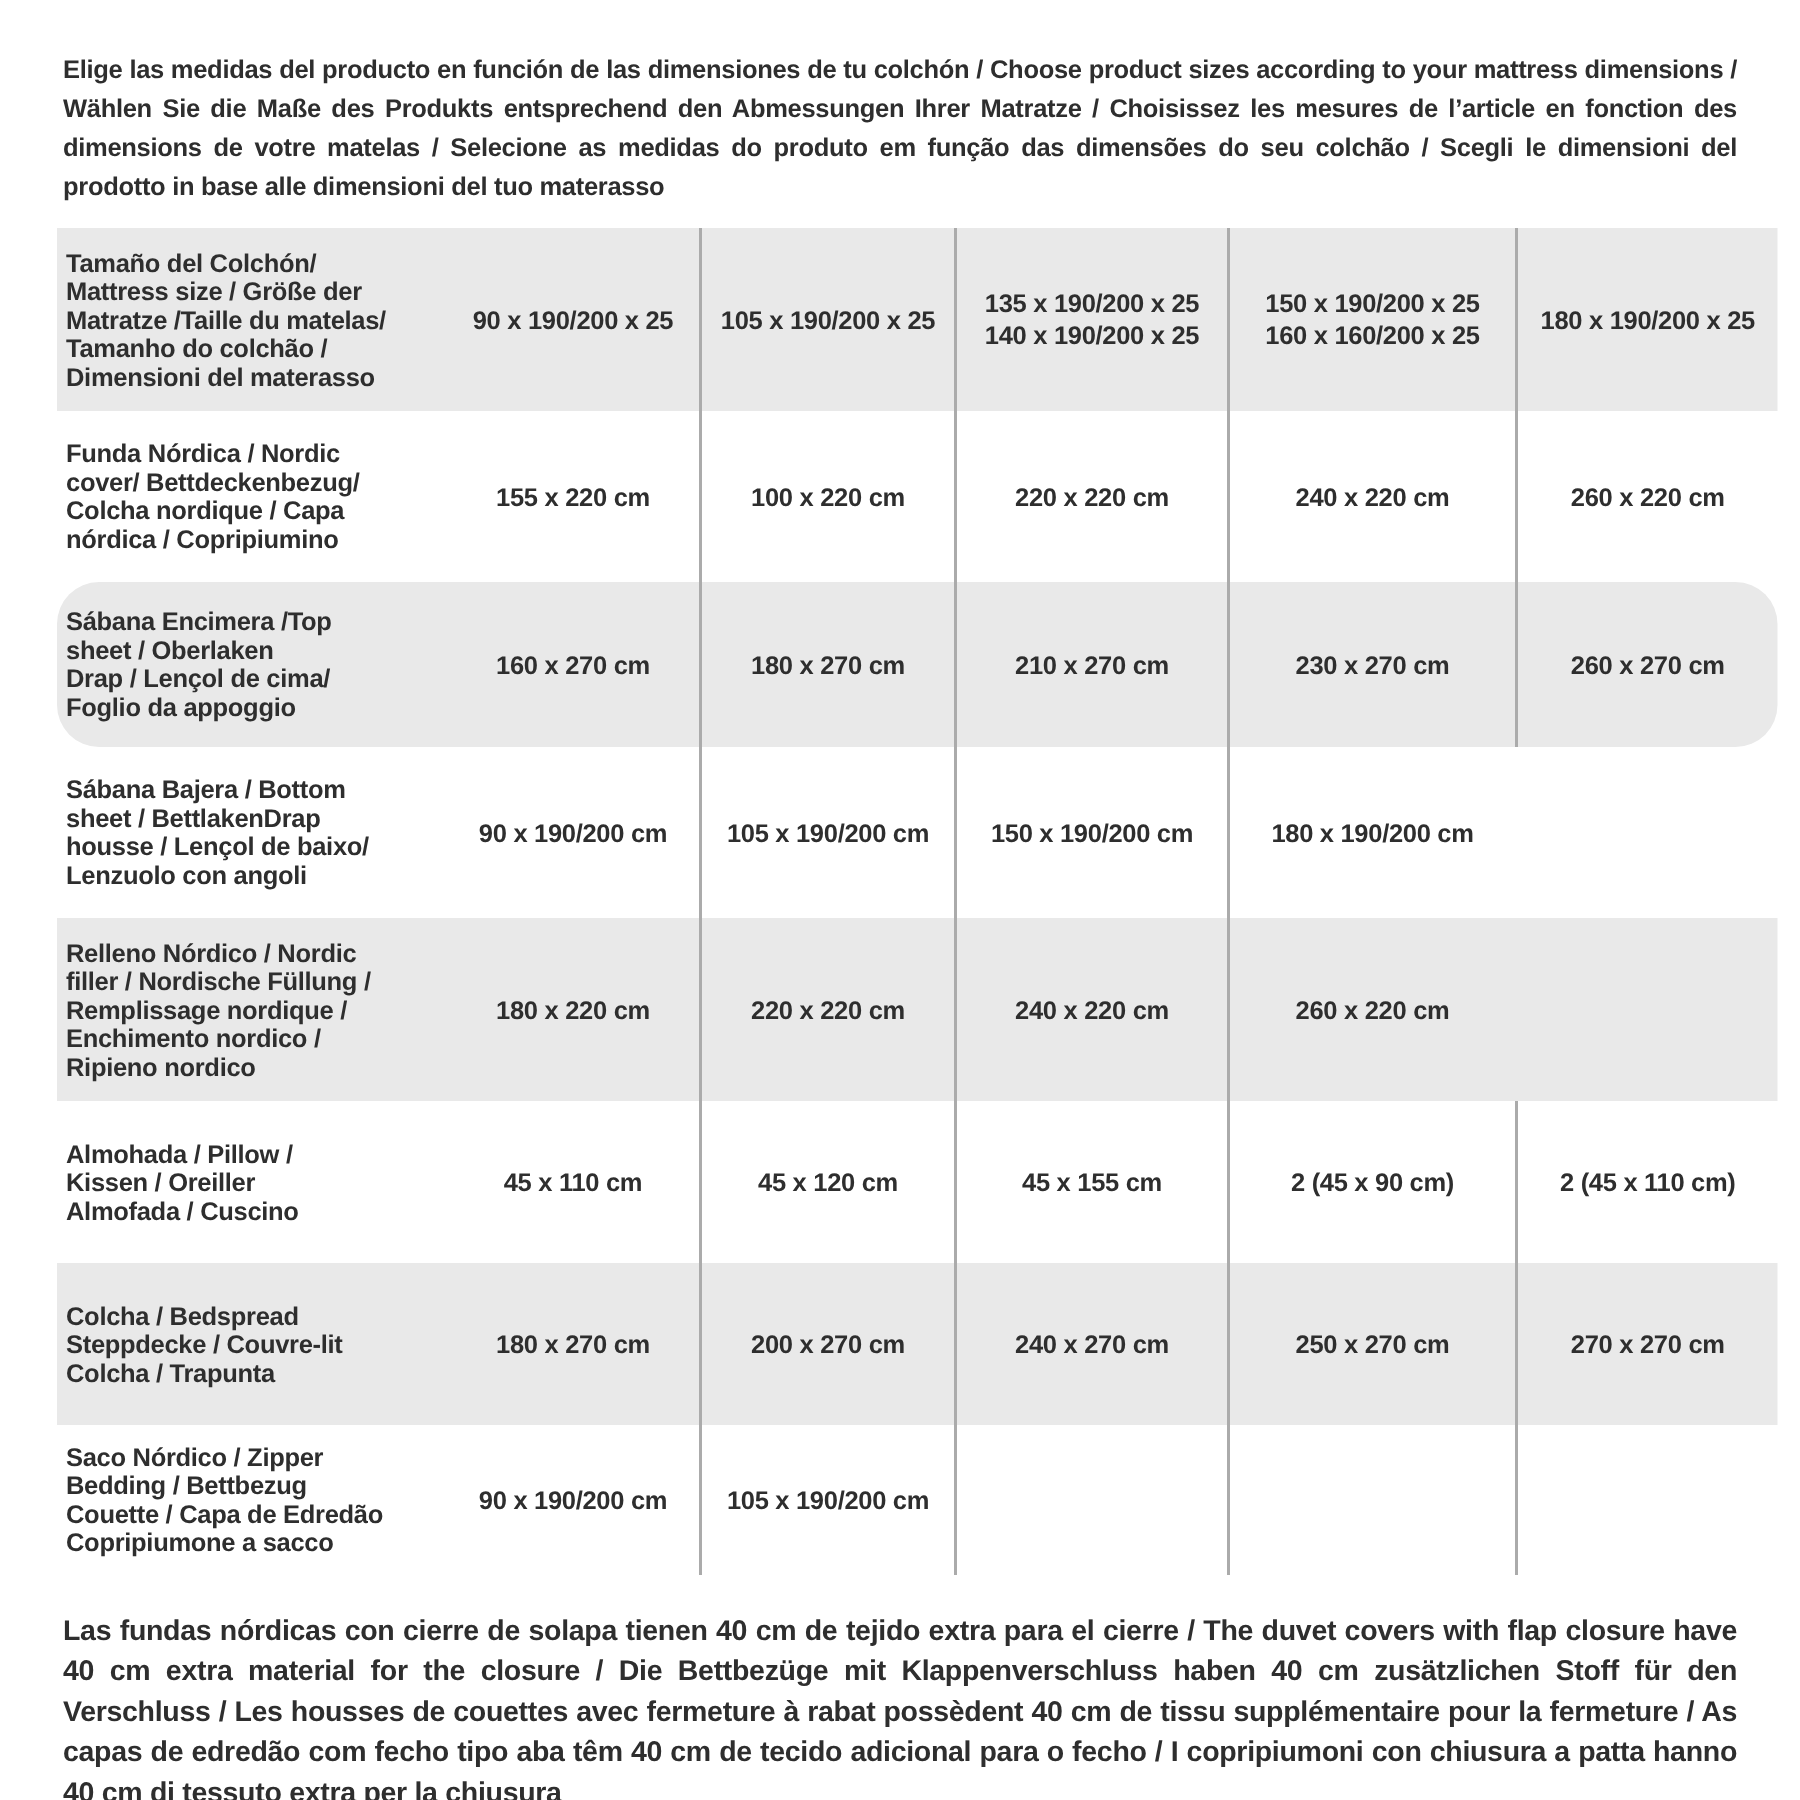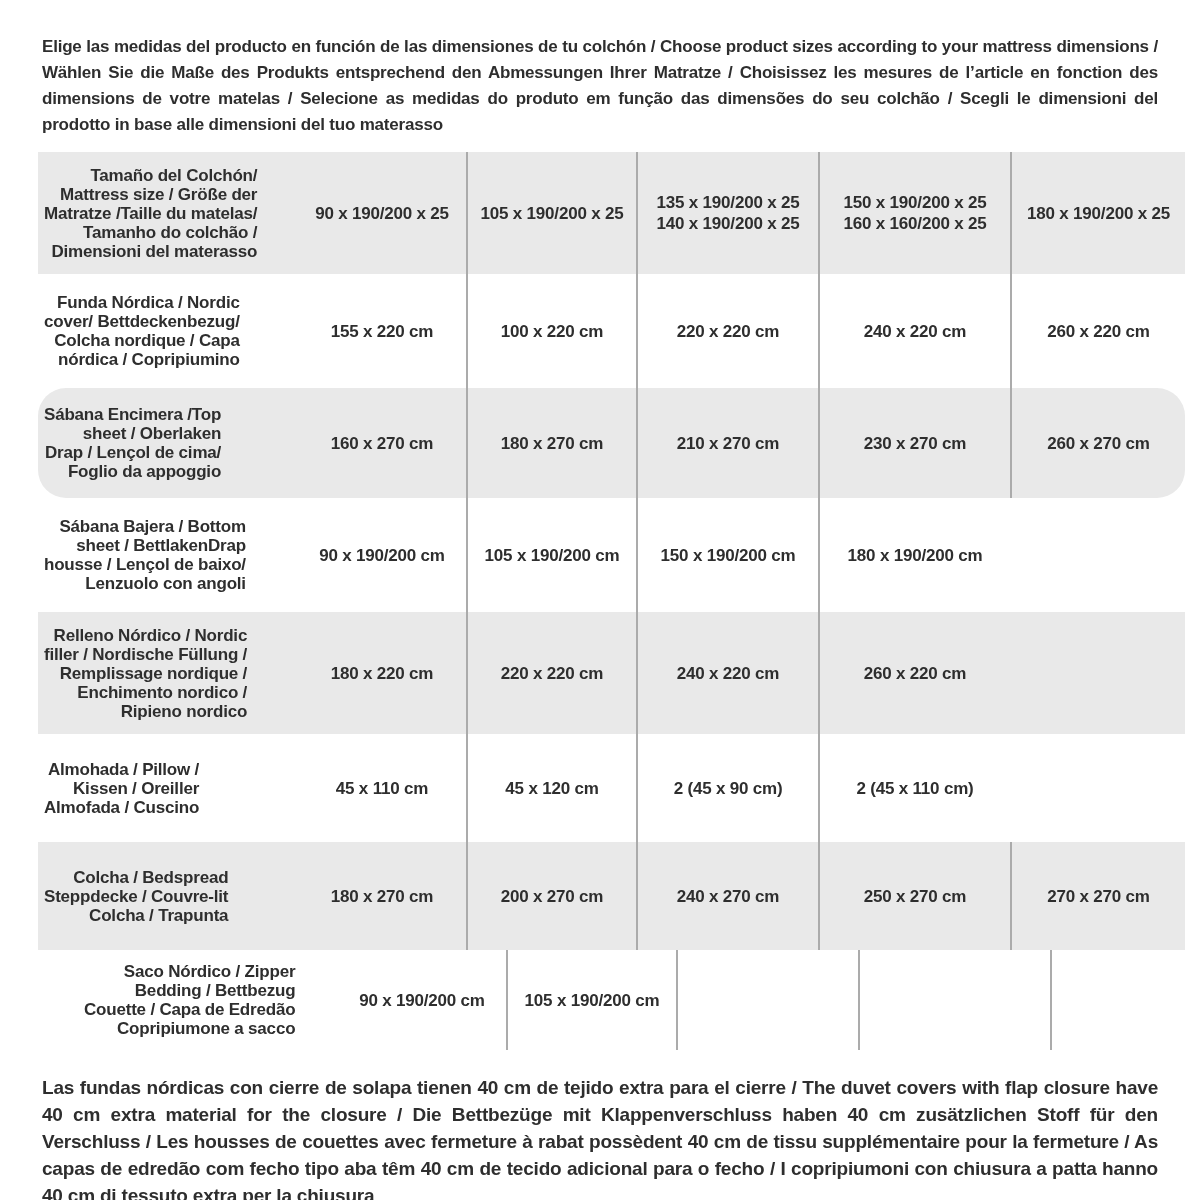--- a/index.html
+++ b/index.html
@@ -30,35 +30,35 @@
   }
   .row:nth-child(odd) { background: #e9e9e9; }
   .row:nth-child(even) { background: #ffffff; }
   .row:nth-child(1) { min-height: 122px; }
   .row:nth-child(2) { min-height: 114px; }
   .row:nth-child(3) { min-height: 110px; border-radius: 28px; }
   .row:nth-child(4) { min-height: 114px; }
   .row:nth-child(5) { min-height: 122px; }
   .row:nth-child(6) { min-height: 108px; }
   .row:nth-child(7) { min-height: 108px; }
-  .row:nth-child(8) { min-height: 100px; margin-left: 40px; }
+  .row:nth-child(8) { min-height: 100px; }
   .cell {
     display: flex;
     align-items: center;
     justify-content: center;
     text-align: center;
     font-weight: 700;
     font-size: 17px;
     line-height: 21px;
     white-space: pre-line;
     letter-spacing: -0.2px;
   }
   .cell.label {
     justify-content: flex-start;
-    text-align: right;
+    text-align: left;
     padding: 8px 2px 8px 6px;
     line-height: 19px;
   }
   .cell.val + .cell.val { border-left: 2px solid #ababab; }
   .footnote {
     margin: 24px 42px 0 42px;
     font-size: 19px;
     font-weight: 700;
     line-height: 27px;
     text-align: justify;
@@ -132,20 +132,21 @@
     <div class="cell val">240 x 220 cm</div>
     <div class="cell val">260 x 220 cm</div>
   </div>
 
   <div class="row">
     <div class="cell label">Almohada  / Pillow /
 Kissen / Oreiller
 Almofada / Cuscino</div>
     <div class="cell val">45 x 110 cm</div>
     <div class="cell val">45 x 120 cm</div>
+    <div class="cell val">45 x 155 cm</div>
     <div class="cell val">2 (45 x 90 cm)</div>
     <div class="cell val">2 (45 x 110 cm)</div>
   </div>
 
   <div class="row">
     <div class="cell label">Colcha / Bedspread
 Steppdecke / Couvre-lit
 Colcha / Trapunta</div>
     <div class="cell val">180 x 270 cm</div>
     <div class="cell val">200 x 270 cm</div>

